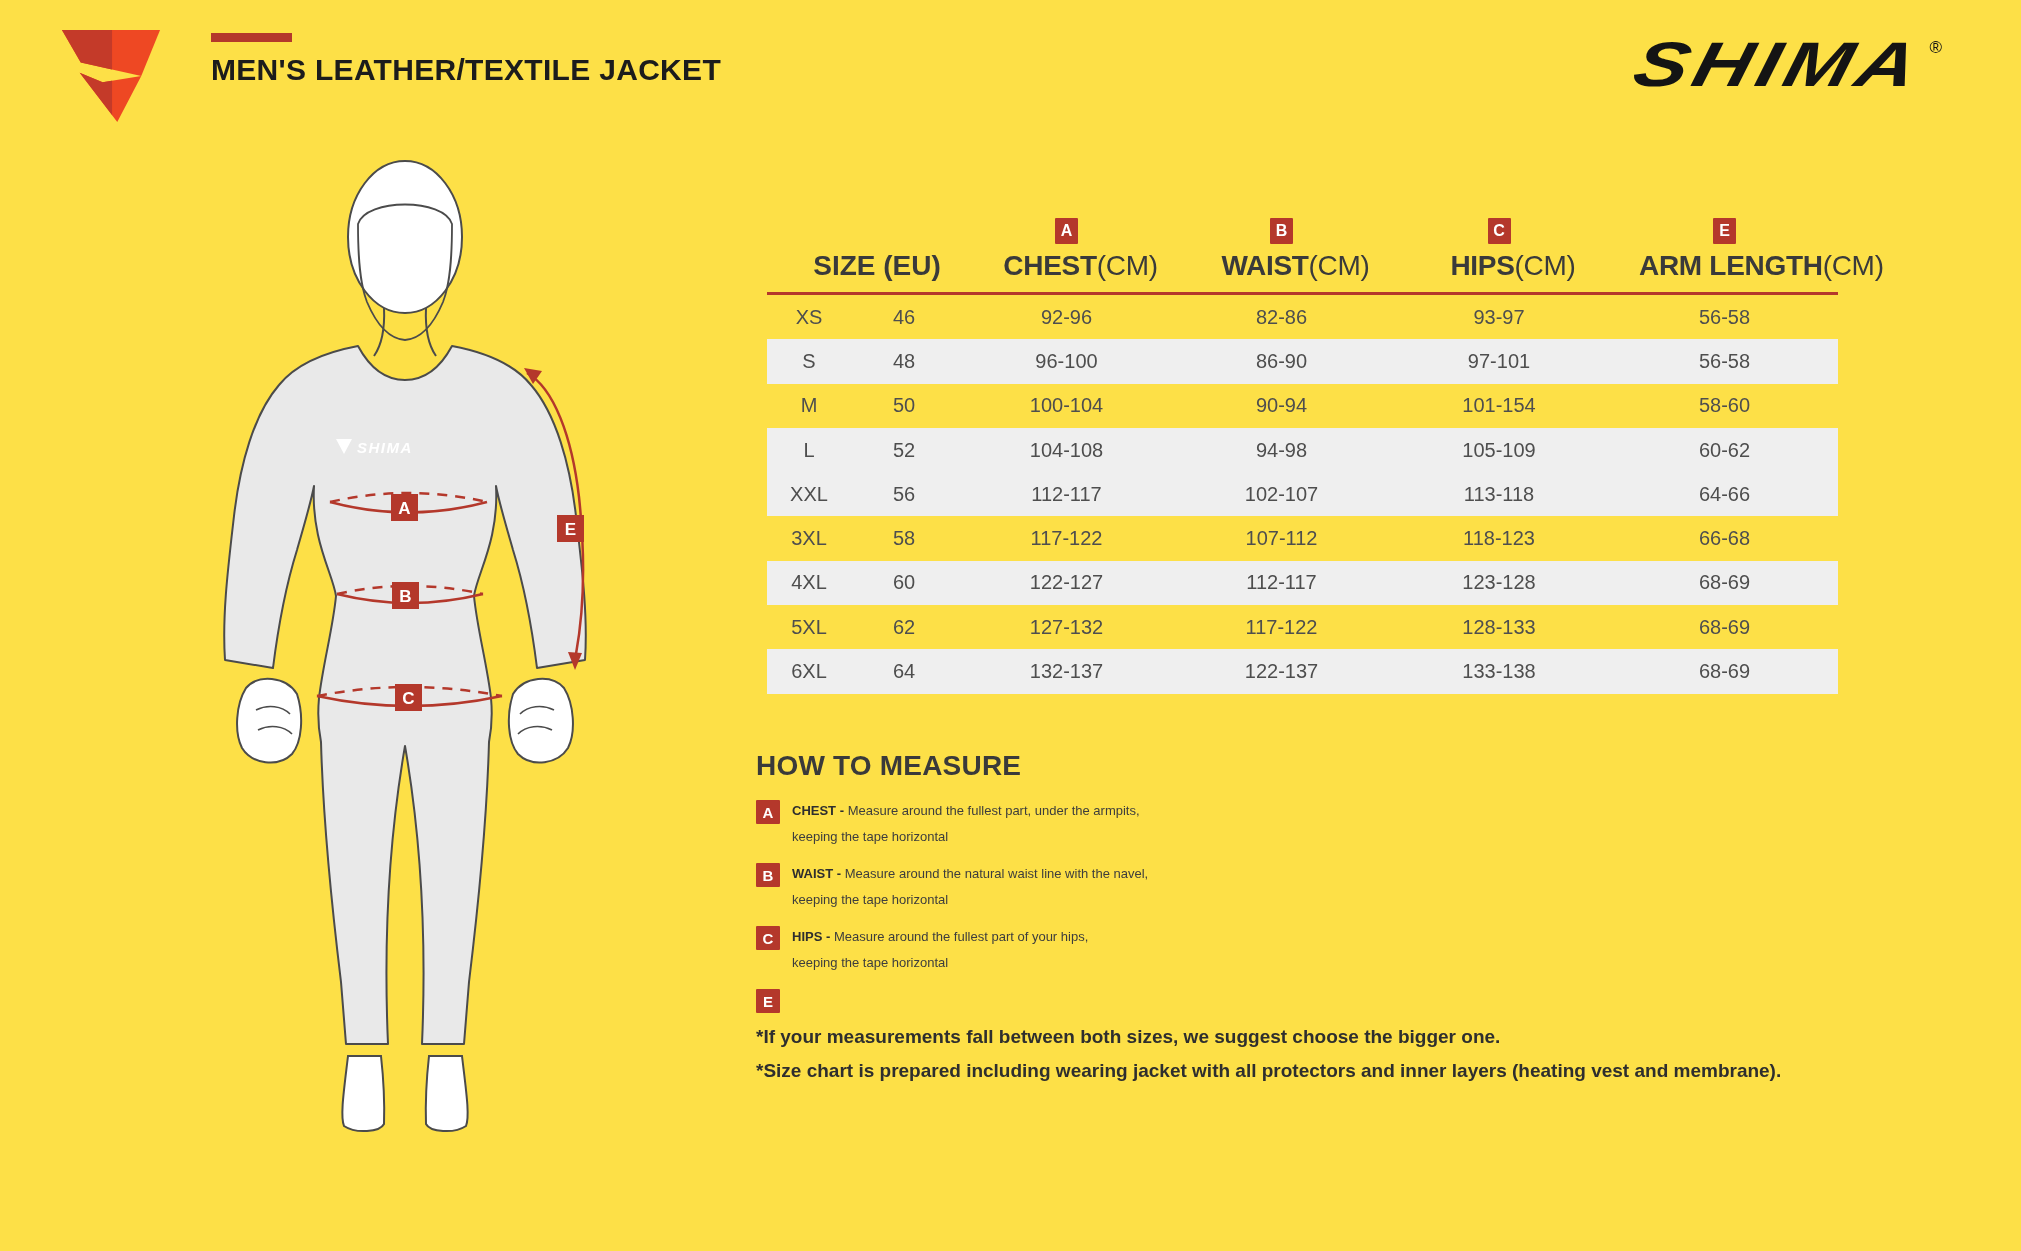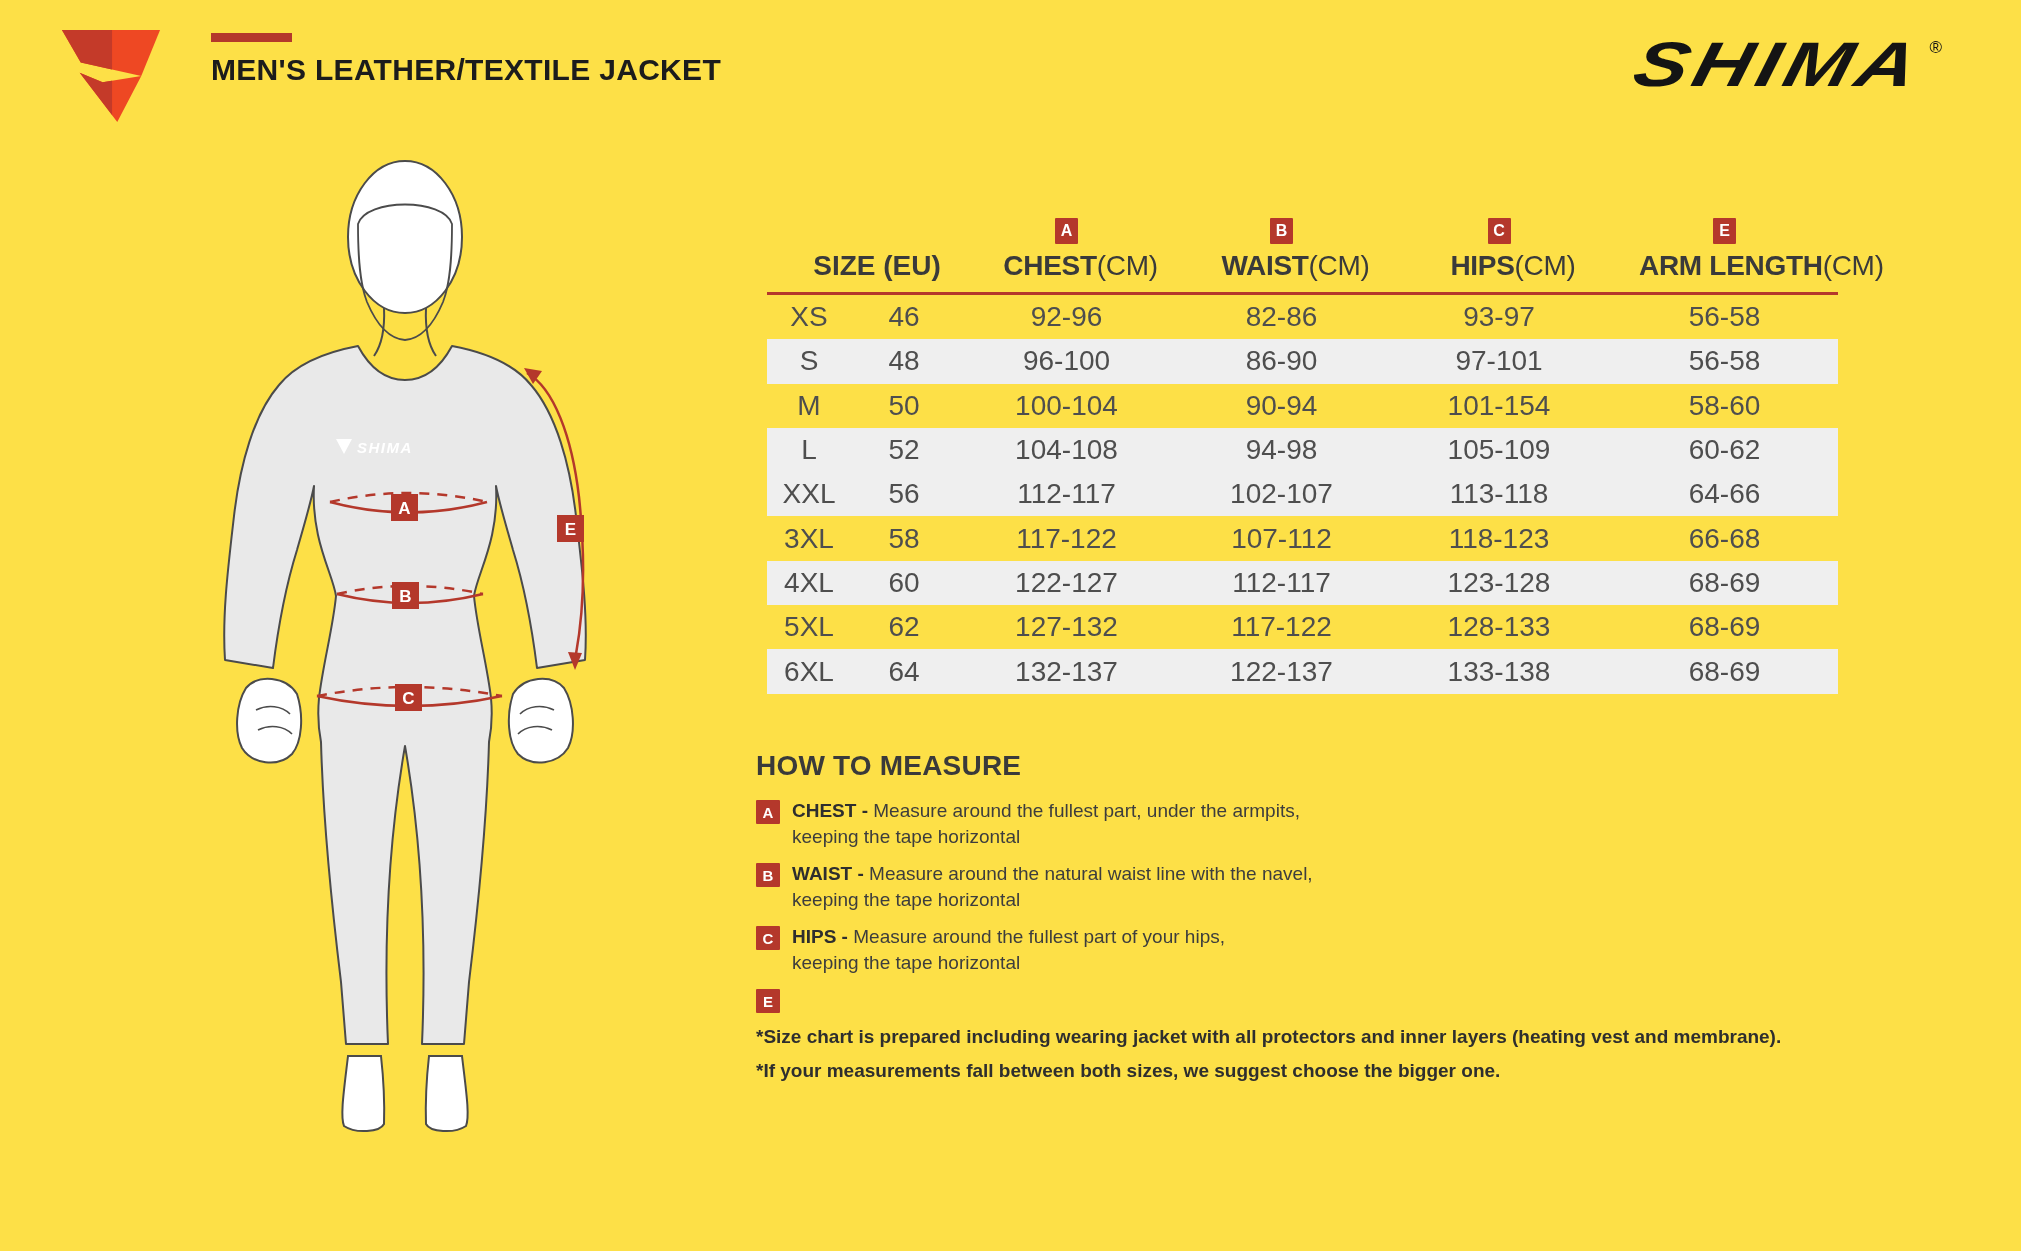--- a/index.html
+++ b/index.html
@@ -31,30 +31,30 @@
   .col-th .th-label b{font-weight:700;margin-left:28px;}
   .col-th .th-label span{font-weight:400;}
   .badge{
     display:flex;align-items:center;justify-content:center;
     width:23px;height:26px;background:#b4382b;color:#fff;font-size:16px;font-weight:700;
     margin:0 auto 6px auto;border-radius:1px;
   }
   .rule{height:3px;background:#b4382b;margin-top:10px;}
   .trow{
     display:grid;grid-template-columns:84px 106px 219px 211px 224px 227px;
-    height:44.3px;align-items:center;font-size:28px;color:#4e4e4e;
+    height:44.3px;align-items:center;font-size:20px;color:#4e4e4e;
   }
   .trow.alt{background:#efefef;}
   .trow div{text-align:center;white-space:nowrap;}
   
   .howto{position:absolute;left:756px;top:750px;width:1100px;}
   .howto h2{margin:0 0 16px 0;font-size:28px;font-weight:700;color:#3a3a3a;letter-spacing:.2px;}
   .hitem{display:flex;gap:12px;margin-bottom:11px;}
   .hitem .badge{margin:2px 0 0 0;width:24px;height:24px;font-size:15px;flex:0 0 24px;}
-  .hitem .htext{font-size:19px;line-height:26px;color:#3d3d3d;}
+  .hitem .htext{font-size:13px;line-height:26px;color:#3d3d3d;}
   .hitem .htext b{color:#2e2e2e;font-weight:700;}
   .footnote{font-size:19px;line-height:26px;font-weight:700;color:#2e2e2e;margin-top:8px;white-space:nowrap;}
 </style>
 </head>
 <body>
 
 <div class="canvas">
 
   <svg class="logo-icon" viewBox="0 0 100 92">
     <g>
@@ -258,18 +258,18 @@
         </div>
         <div class="hitem">
           <span class="badge">C</span>
           <div class="htext"><b>HIPS - </b>Measure around the fullest part of your hips,<br>keeping the tape horizontal</div>
         </div>
         <div class="hitem">
           <span class="badge">E</span>
         </div>
       </div>
     <div>
+        <div class="footnote">*If your measurements fall between both sizes, we suggest choose the bigger one.</div>
         <div class="footnote">*Size chart is prepared including wearing jacket with all protectors and inner layers (heating vest and membrane).</div>
-        <div class="footnote">*If your measurements fall between both sizes, we suggest choose the bigger one.</div>
       </div>
   </div>
 
 </div>
 
 </body></html>

